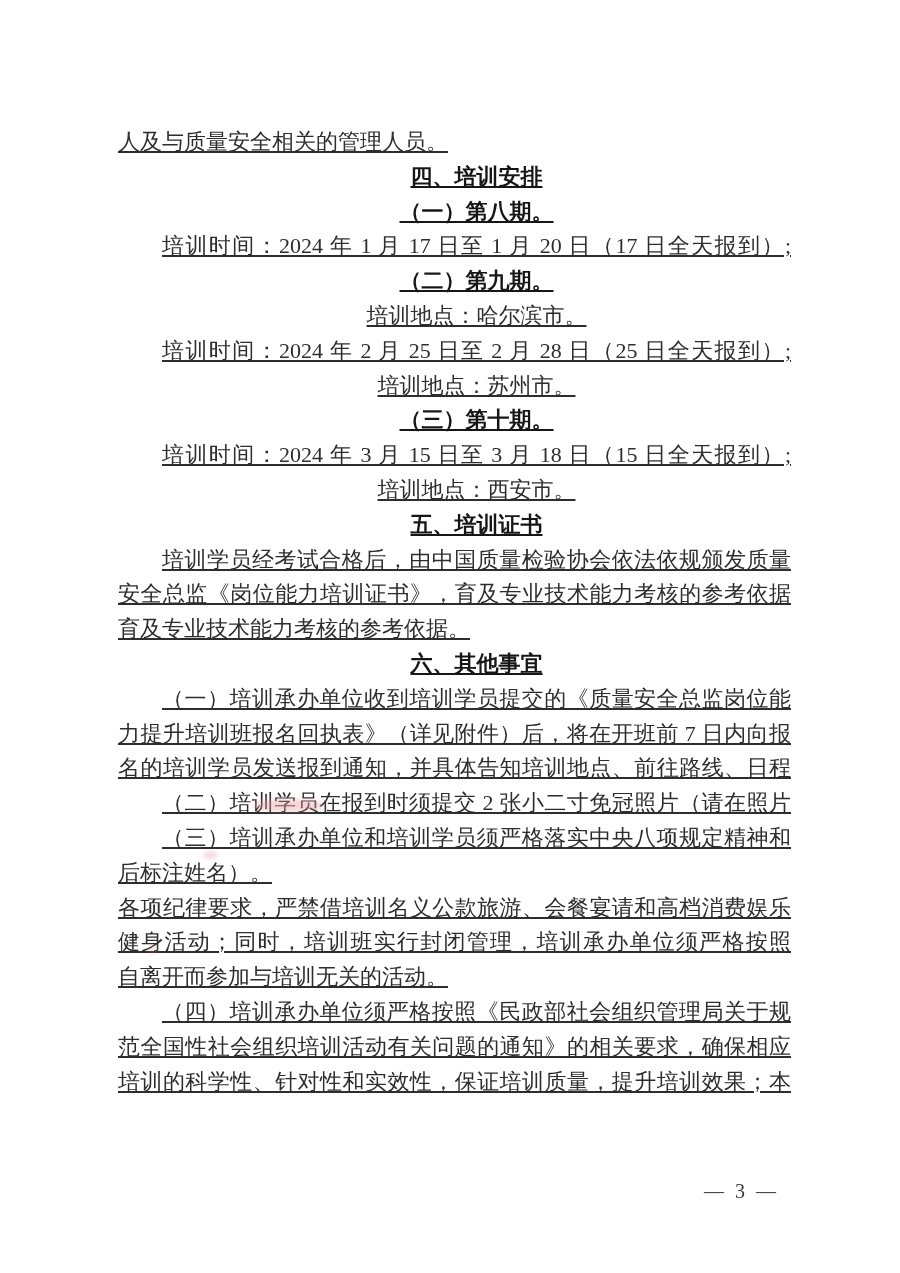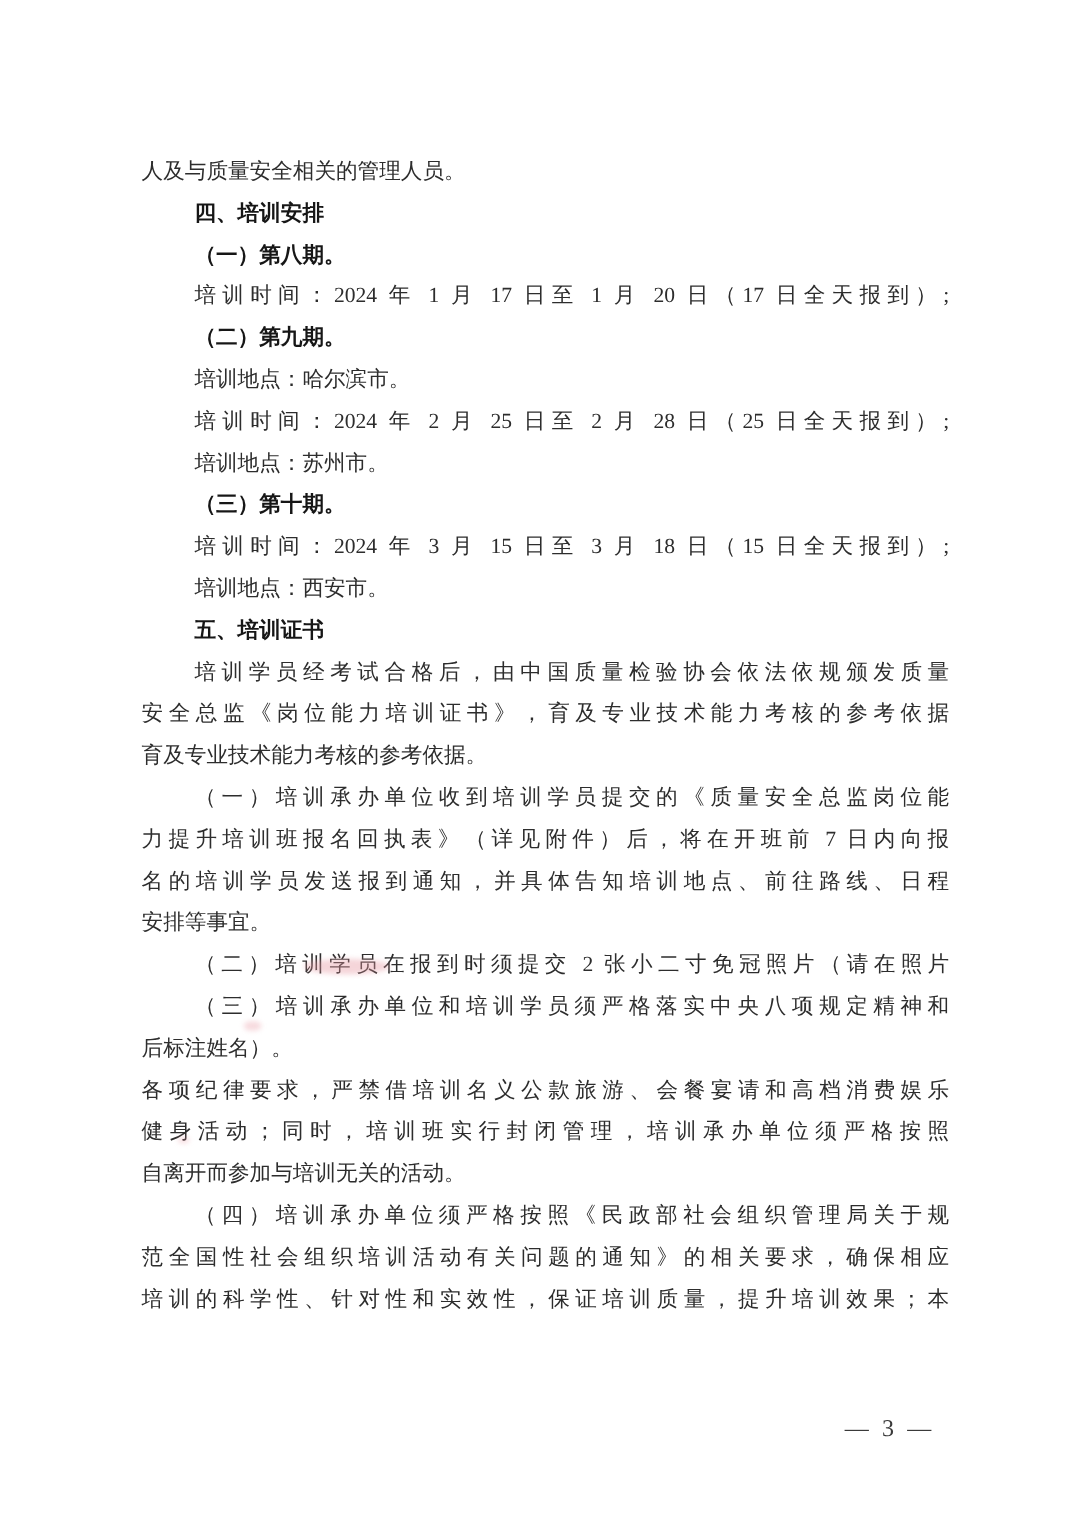--- a/index.html
+++ b/index.html
@@ -17,32 +17,34 @@
   }
   .content {
     position: absolute;
     left: 118px;
     top: 125px;
     width: 673px;
   }
   .line {
     height: 34.8px;
     line-height: 34.8px;
-    font-size: 18px;
+    font-size: 22px;
     color: #2d2d2d;
     white-space: nowrap;
     overflow: visible;
+    text-decoration: underline;
   }
   .line.fill {
     white-space: normal;
     text-align: justify;
     text-align-last: justify;
   }
   .line.indent {
     text-indent: 44px;
+    text-align: center;
   }
   .line.bold {
     font-family: "Liberation Sans", "DejaVu Sans", sans-serif;
     font-weight: 700;
     color: #161616;
   }
   .page-number {
     position: absolute;
     top: 1180px;
     right: 121px;
@@ -75,24 +77,24 @@
       <div class="line indent">培训地点：哈尔滨市。</div>
       <div class="line indent fill">培训时间：2024 年 2 月 25 日至 2 月 28 日（25 日全天报到）;</div>
       <div class="line indent">培训地点：苏州市。</div>
       <div class="line indent bold">（三）第十期。</div>
       <div class="line indent fill">培训时间：2024 年 3 月 15 日至 3 月 18 日（15 日全天报到）;</div>
       <div class="line indent">培训地点：西安市。</div>
       <div class="line indent bold">五、培训证书</div>
       <div class="line indent fill">培训学员经考试合格后，由中国质量检验协会依法依规颁发质量</div>
       <div class="line fill">安全总监《岗位能力培训证书》，育及专业技术能力考核的参考依据</div>
       <div class="line">育及专业技术能力考核的参考依据。</div>
+      <div class="line indent bold">六、其他事宜</div>
       <div class="line indent fill">（一）培训承办单位收到培训学员提交的《质量安全总监岗位能</div>
       <div class="line fill">力提升培训班报名回执表》（详见附件）后，将在开班前 7 日内向报</div>
       <div class="line fill">名的培训学员发送报到通知，并具体告知培训地点、前往路线、日程</div>
-      <div class="line">安排等事宜。</div>
       <div class="line indent fill">（二）培训学员在报到时须提交 2 张小二寸免冠照片（请在照片</div>
       <div class="line indent fill">（三）培训承办单位和培训学员须严格落实中央八项规定精神和</div>
       <div class="line">后标注姓名）。</div>
       <div class="line fill">各项纪律要求，严禁借培训名义公款旅游、会餐宴请和高档消费娱乐</div>
       <div class="line fill">健身活动；同时，培训班实行封闭管理，培训承办单位须严格按照</div>
       <div class="line">自离开而参加与培训无关的活动。</div>
       <div class="line indent fill">（四）培训承办单位须严格按照《民政部社会组织管理局关于规</div>
       <div class="line fill">范全国性社会组织培训活动有关问题的通知》的相关要求，确保相应</div>
       <div class="line fill">培训的科学性、针对性和实效性，保证培训质量，提升培训效果；本</div>
     </div>

